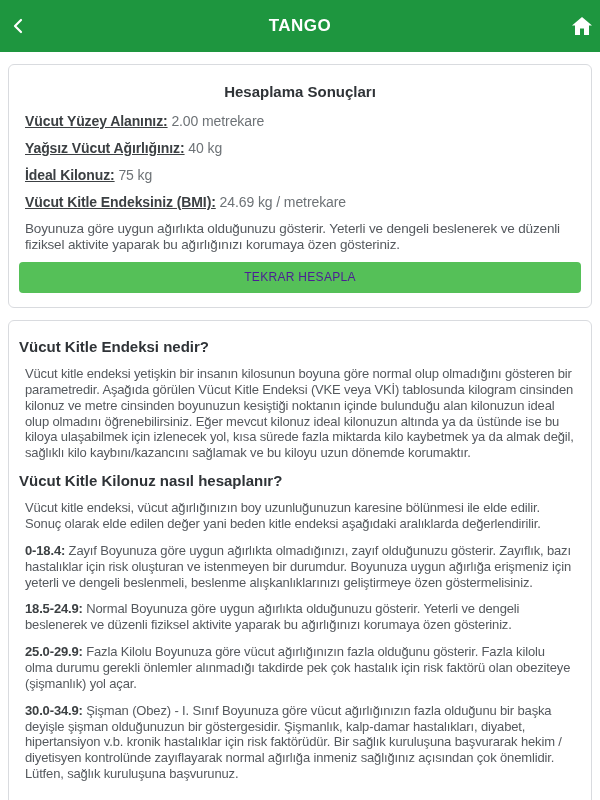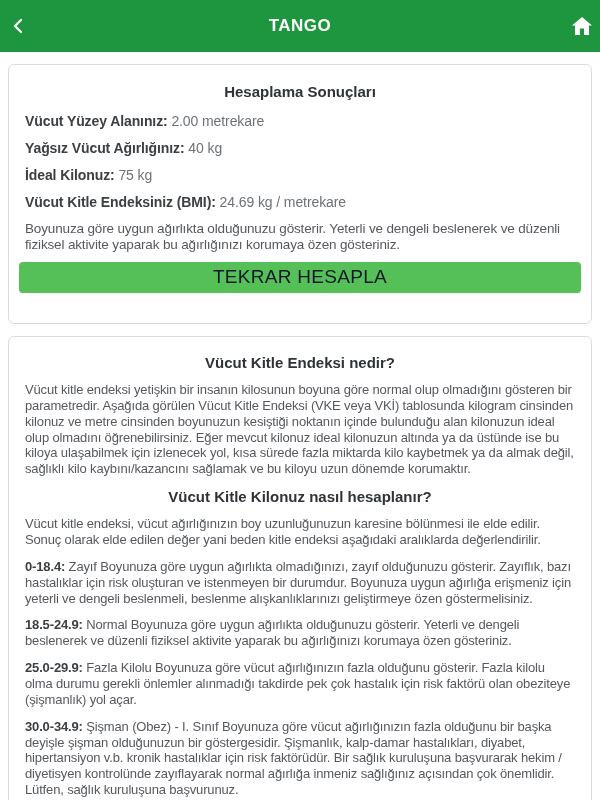--- a/index.html
+++ b/index.html
@@ -31,66 +31,66 @@
     font-weight: bold;
     letter-spacing: 0.5px;
     margin: 0;
   }
   
   main { padding: 12px 8px 0; }
   .card {
     background: #ffffff;
     border: 1px solid #d9dbdf;
     border-radius: 6px;
-    padding: 10px 10px 28px;
+    padding: 10px 10px 12px;
     margin-bottom: 12px;
   }
   .card-title {
     font-size: 15px;
     font-weight: bold;
     color: #2f3337;
     text-align: center;
     margin: 8px 0 13px;
   }
   .result-row {
     font-size: 14px;
     color: #6d7276;
     margin: 0 6px 11px;
     letter-spacing: -0.1px;
   }
-  .result-row b { color: #3c4043; font-weight: bold; }
+  .result-row b { color: #3c4043; font-weight: bold; text-decoration: underline; }
   .result-green { color: #2b9e3f; }
   .para {
     font-size: 13px;
     line-height: 1.22;
     color: #55595e;
     margin: 0 6px 11px;
     letter-spacing: -0.15px;
   }
   .para b { color: #3c4043; font-weight: bold; margin-top: 48px; }
   .desc { margin-top: 3px; margin-bottom: 8px; font-size: 13.5px; }
   .recalc-btn {
     display: block;
     width: calc(100% - 0px);
     height: 31px;
     background: #55c058;
     border: none;
     border-radius: 4px;
-    color: #0f172a;
-    font-size: 19px;
+    color: #4c1d95;
+    font-size: 12px;
     font-family: inherit;
     letter-spacing: 0.3px;
     cursor: pointer;
     margin: 0 auto 2px;
   }
   .info-heading {
     font-size: 15px;
     font-weight: bold;
     color: #2f3337;
-    text-align: center;
+    text-align: left;
     margin: 7px 0 11px;
   }
 </style>
 </head>
 <body>
 
 <header class="app-header">
   <button class="icon-btn" aria-label="back">
     <svg width="14" height="16" viewBox="0 0 14 16">
       <polyline points="10,2 4,8 10,14" fill="none" stroke="#ffffff" stroke-width="2.2" stroke-linecap="round" stroke-linejoin="round"></polyline>

